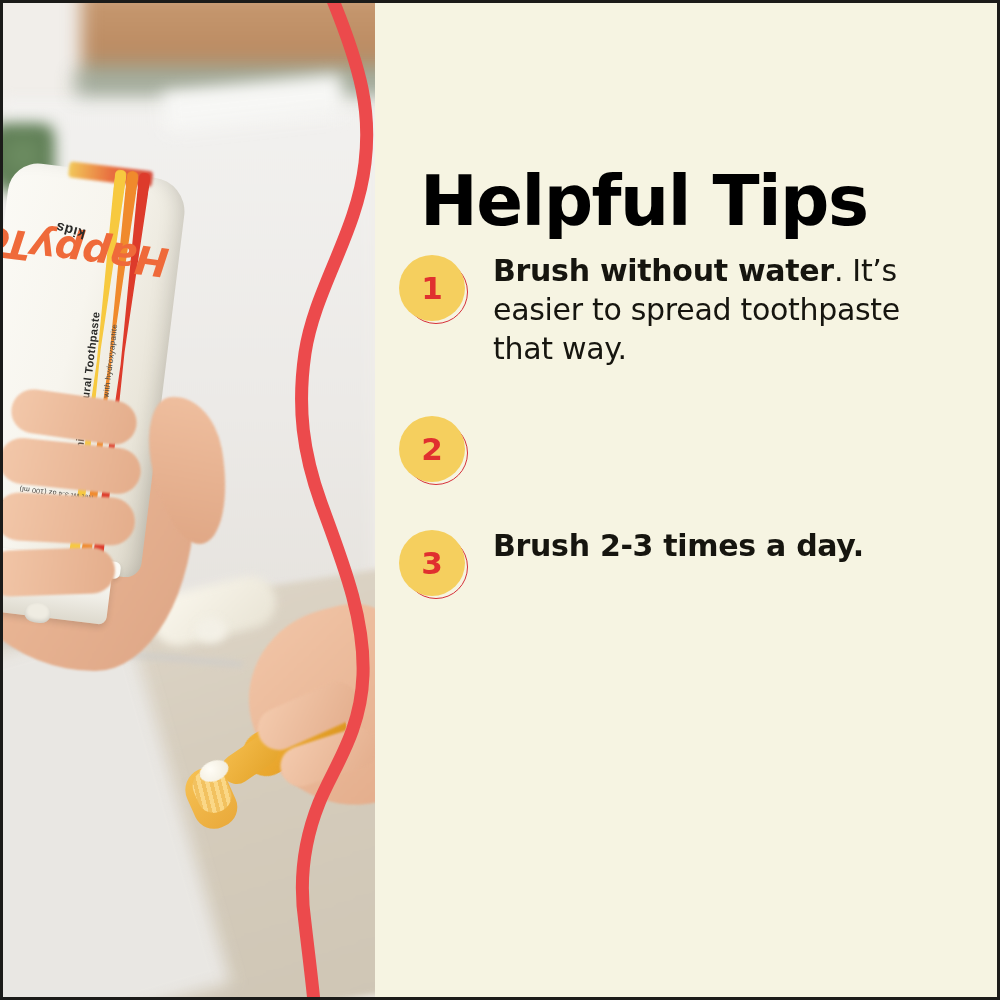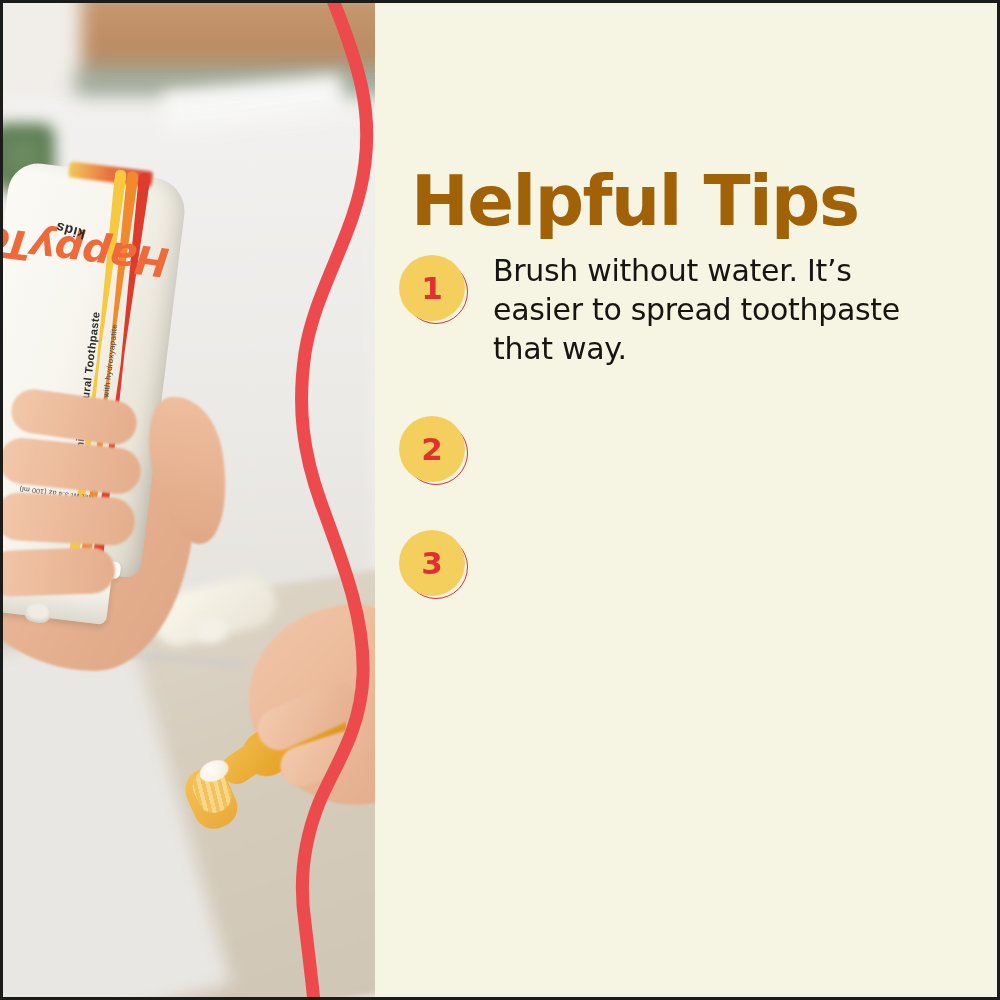--- a/index.html
+++ b/index.html
@@ -411,27 +411,27 @@
   
   .content {
     position: absolute;
     left: 396px;
     top: 0;
     width: 580px;
     height: 1000px;
   }
   .page-title {
     position: absolute;
-    left: 12px;
+    left: 21px;
     top: 112px;
     font-family: "DejaVu Sans", sans-serif;
     font-size: 69px;
     font-weight: 700;
     letter-spacing: -1.5px;
-    color: #a16207;
+    color: #000000;
     white-space: nowrap;
   }
   .tips {
     position: absolute;
     left: 0;
     top: 248px;
     width: 580px;
   }
   .tip {
     position: relative;
@@ -475,21 +475,21 @@
   }
   .tip-text {
     flex: 1 1 auto;
     font-family: "DejaVu Sans", sans-serif;
     font-size: 30px;
     line-height: 1.30;
     color: #16150f;
     letter-spacing: -0.3px;
     max-width: 420px;
   }
-  .tip-text b { font-weight: 400; }
+  .tip-text b { font-weight: 700; }
   .tip-all-bold { font-weight: 700; }
 </style>
 </head>
 <body>
 
 <div class="canvas">
 
   <div class="photo-panel">
     <div class="photo-scene">
 
@@ -571,17 +571,18 @@
           <div class="badge-ring"></div>
           <div class="badge-disc">2</div>
         </div>
       </div>
 
       <div class="tip">
         <div class="badge">
           <div class="badge-ring"></div>
           <div class="badge-disc">3</div>
         </div>
+        <div class="tip-text tip-all-bold"><b>Brush 2-3 times a day.</b><span></span></div>
       </div>
 
     </div>
   </div>
 </div>
 
 </body></html>

